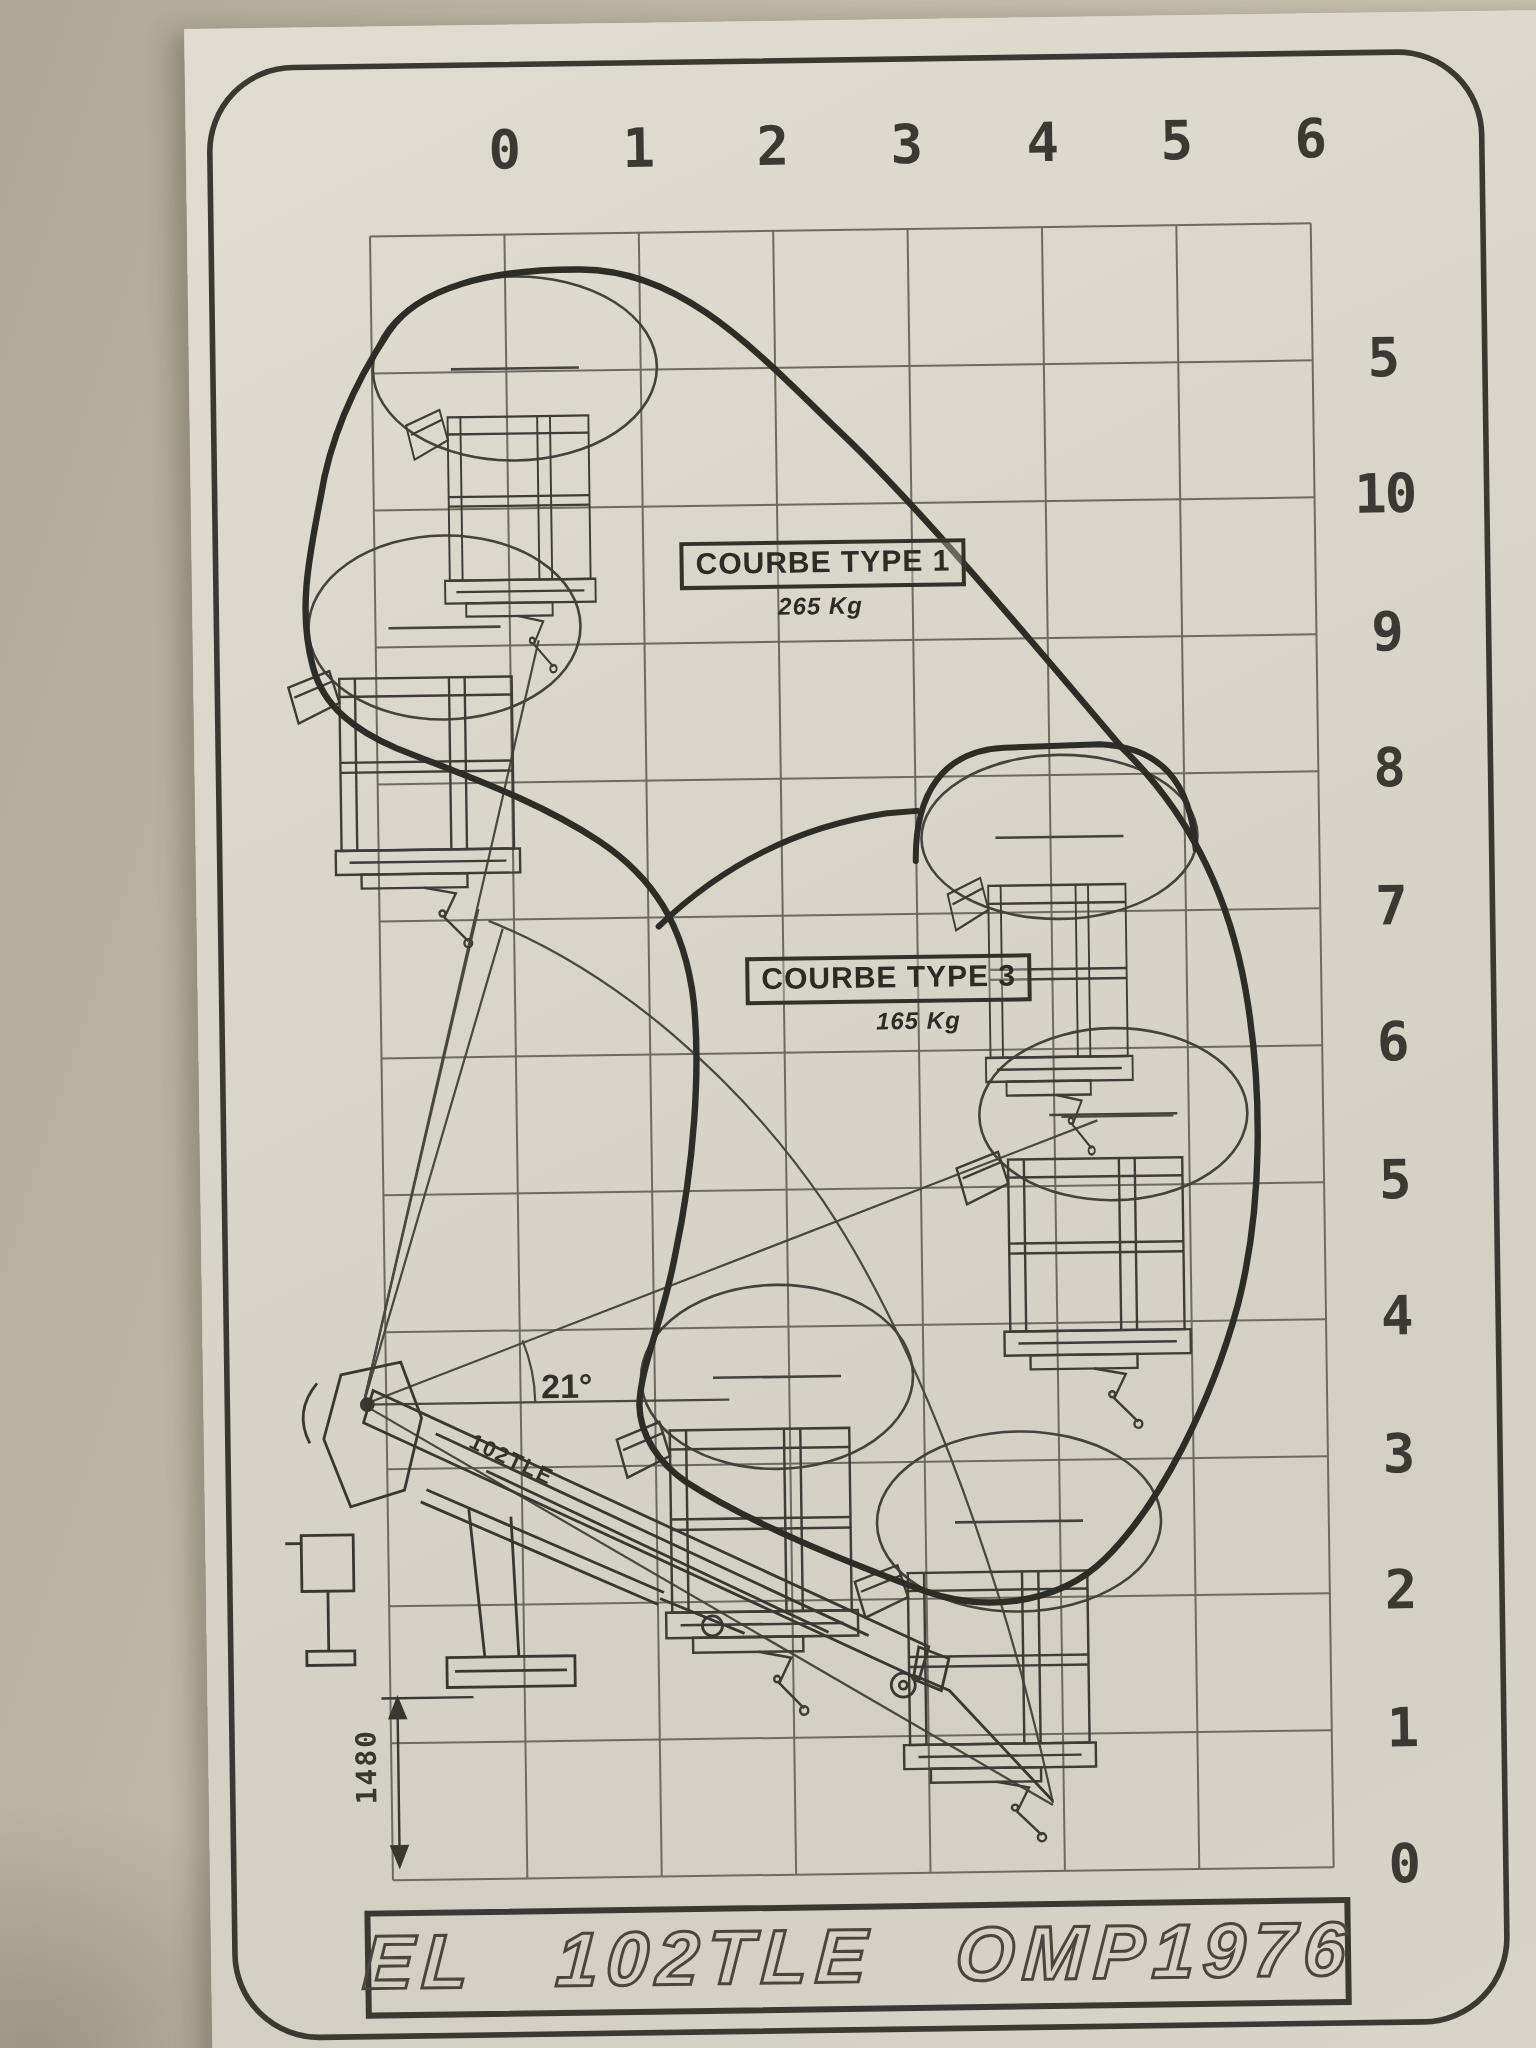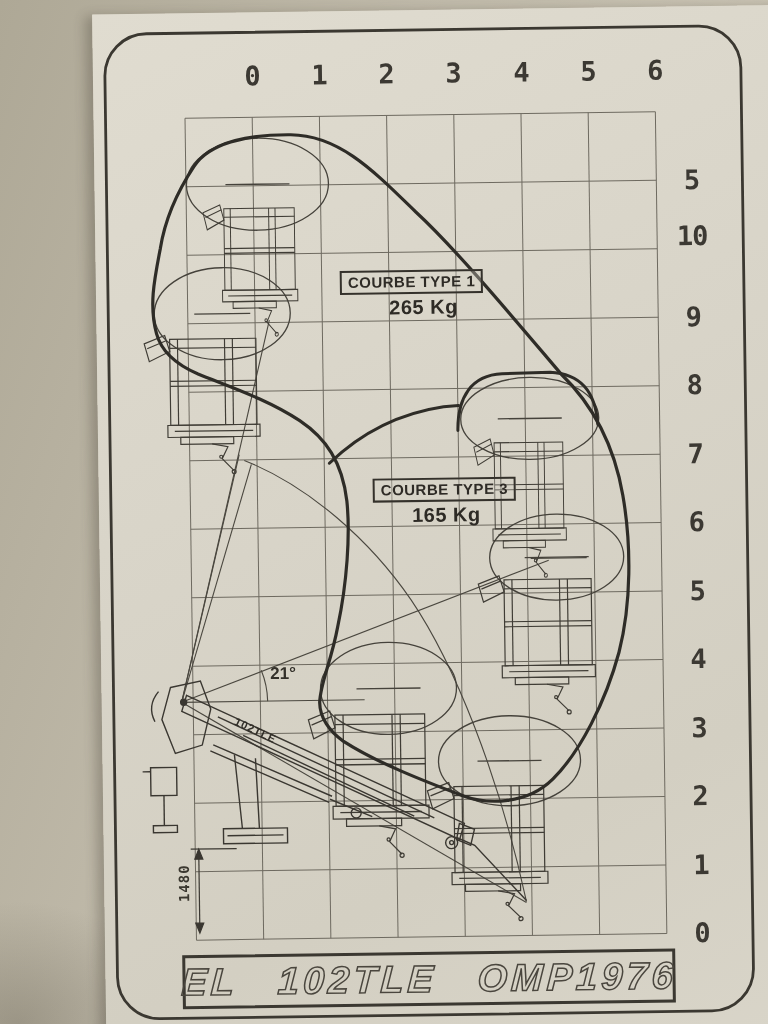--- a/index.html
+++ b/index.html
@@ -25,22 +25,22 @@
     position:absolute;font-family:"DejaVu Sans Mono",monospace;
     font-size:27px;font-weight:bold;color:#3c3933;text-align:center;
     letter-spacing:-1px;
   }
   .curve-tag{
     position:absolute;border:2px solid #34312b;padding:1px 6px 2px 6px;
     font-size:15px;font-weight:bold;letter-spacing:.5px;color:#2e2b26;
     background:rgba(216,212,200,.35);white-space:nowrap;
   }
   .curve-load{
-    position:absolute;font-size:20px;font-weight:bold;color:#2e2b26;
-    letter-spacing:.5px;white-space:nowrap;
+    position:absolute;font-size:12px;font-weight:bold;color:#2e2b26;
+    letter-spacing:.5px;white-space:nowrap;font-style:italic;
   }
   .angle-label{
     position:absolute;font-size:17px;font-weight:bold;color:#33302a;
   }
   .dim-label{
     position:absolute;font-size:14px;font-weight:bold;color:#3a372f;
     transform:rotate(-90deg);transform-origin:center;
     font-family:"DejaVu Sans Mono",monospace;letter-spacing:1px;
   }
   .boom-label{
@@ -205,38 +205,38 @@
 
     <span class="axis-label" style="left:243px;top:58px;width:30px">0</span>
     <span class="axis-label" style="left:310px;top:58px;width:30px">1</span>
     <span class="axis-label" style="left:377px;top:58px;width:30px">2</span>
     <span class="axis-label" style="left:444px;top:58px;width:30px">3</span>
     <span class="axis-label" style="left:512px;top:58px;width:30px">4</span>
     <span class="axis-label" style="left:579px;top:58px;width:30px">5</span>
     <span class="axis-label" style="left:646px;top:58px;width:30px">6</span>
 
     <span class="axis-label" style="left:674px;top:168px;width:44px">5</span>
-    <span class="axis-label" style="left:674px;top:224px;width:44px">10</span>
+    <span class="axis-label" style="left:674px;top:236px;width:44px">10</span>
     <span class="axis-label" style="left:674px;top:305px;width:44px">9</span>
     <span class="axis-label" style="left:674px;top:373px;width:44px">8</span>
     <span class="axis-label" style="left:674px;top:442px;width:44px">7</span>
     <span class="axis-label" style="left:674px;top:510px;width:44px">6</span>
     <span class="axis-label" style="left:674px;top:579px;width:44px">5</span>
     <span class="axis-label" style="left:674px;top:647px;width:44px">4</span>
     <span class="axis-label" style="left:674px;top:716px;width:44px">3</span>
     <span class="axis-label" style="left:674px;top:784px;width:44px">2</span>
     <span class="axis-label" style="left:674px;top:853px;width:44px">1</span>
     <span class="axis-label" style="left:674px;top:921px;width:44px">0</span>
 
     <div class="curve-tag" style="left:343px;top:270px">COURBE TYPE 1</div>
     <div class="curve-load" style="left:392px;top:296px">265 Kg</div>
     <div class="curve-tag" style="left:373px;top:478px">COURBE TYPE 3</div>
-    <div class="curve-load" style="left:412px;top:504px">165 Kg</div>
-
-    <span class="angle-label" style="left:268px;top:662px">21°</span>
+    <div class="curve-load" style="left:438px;top:504px">165 Kg</div>
+
+    <span class="angle-label" style="left:268px;top:682px">21°</span>
     <span class="dim-label" style="left:160px;top:872px">1480</span>
     <span class="boom-label" style="left:230px;top:722px">102TLE</span>
 
     <div class="title-box">
       <span class="title-text">EL 102TLE OMP1976</span>
     </div>
 
   </div>
 </div>
 

